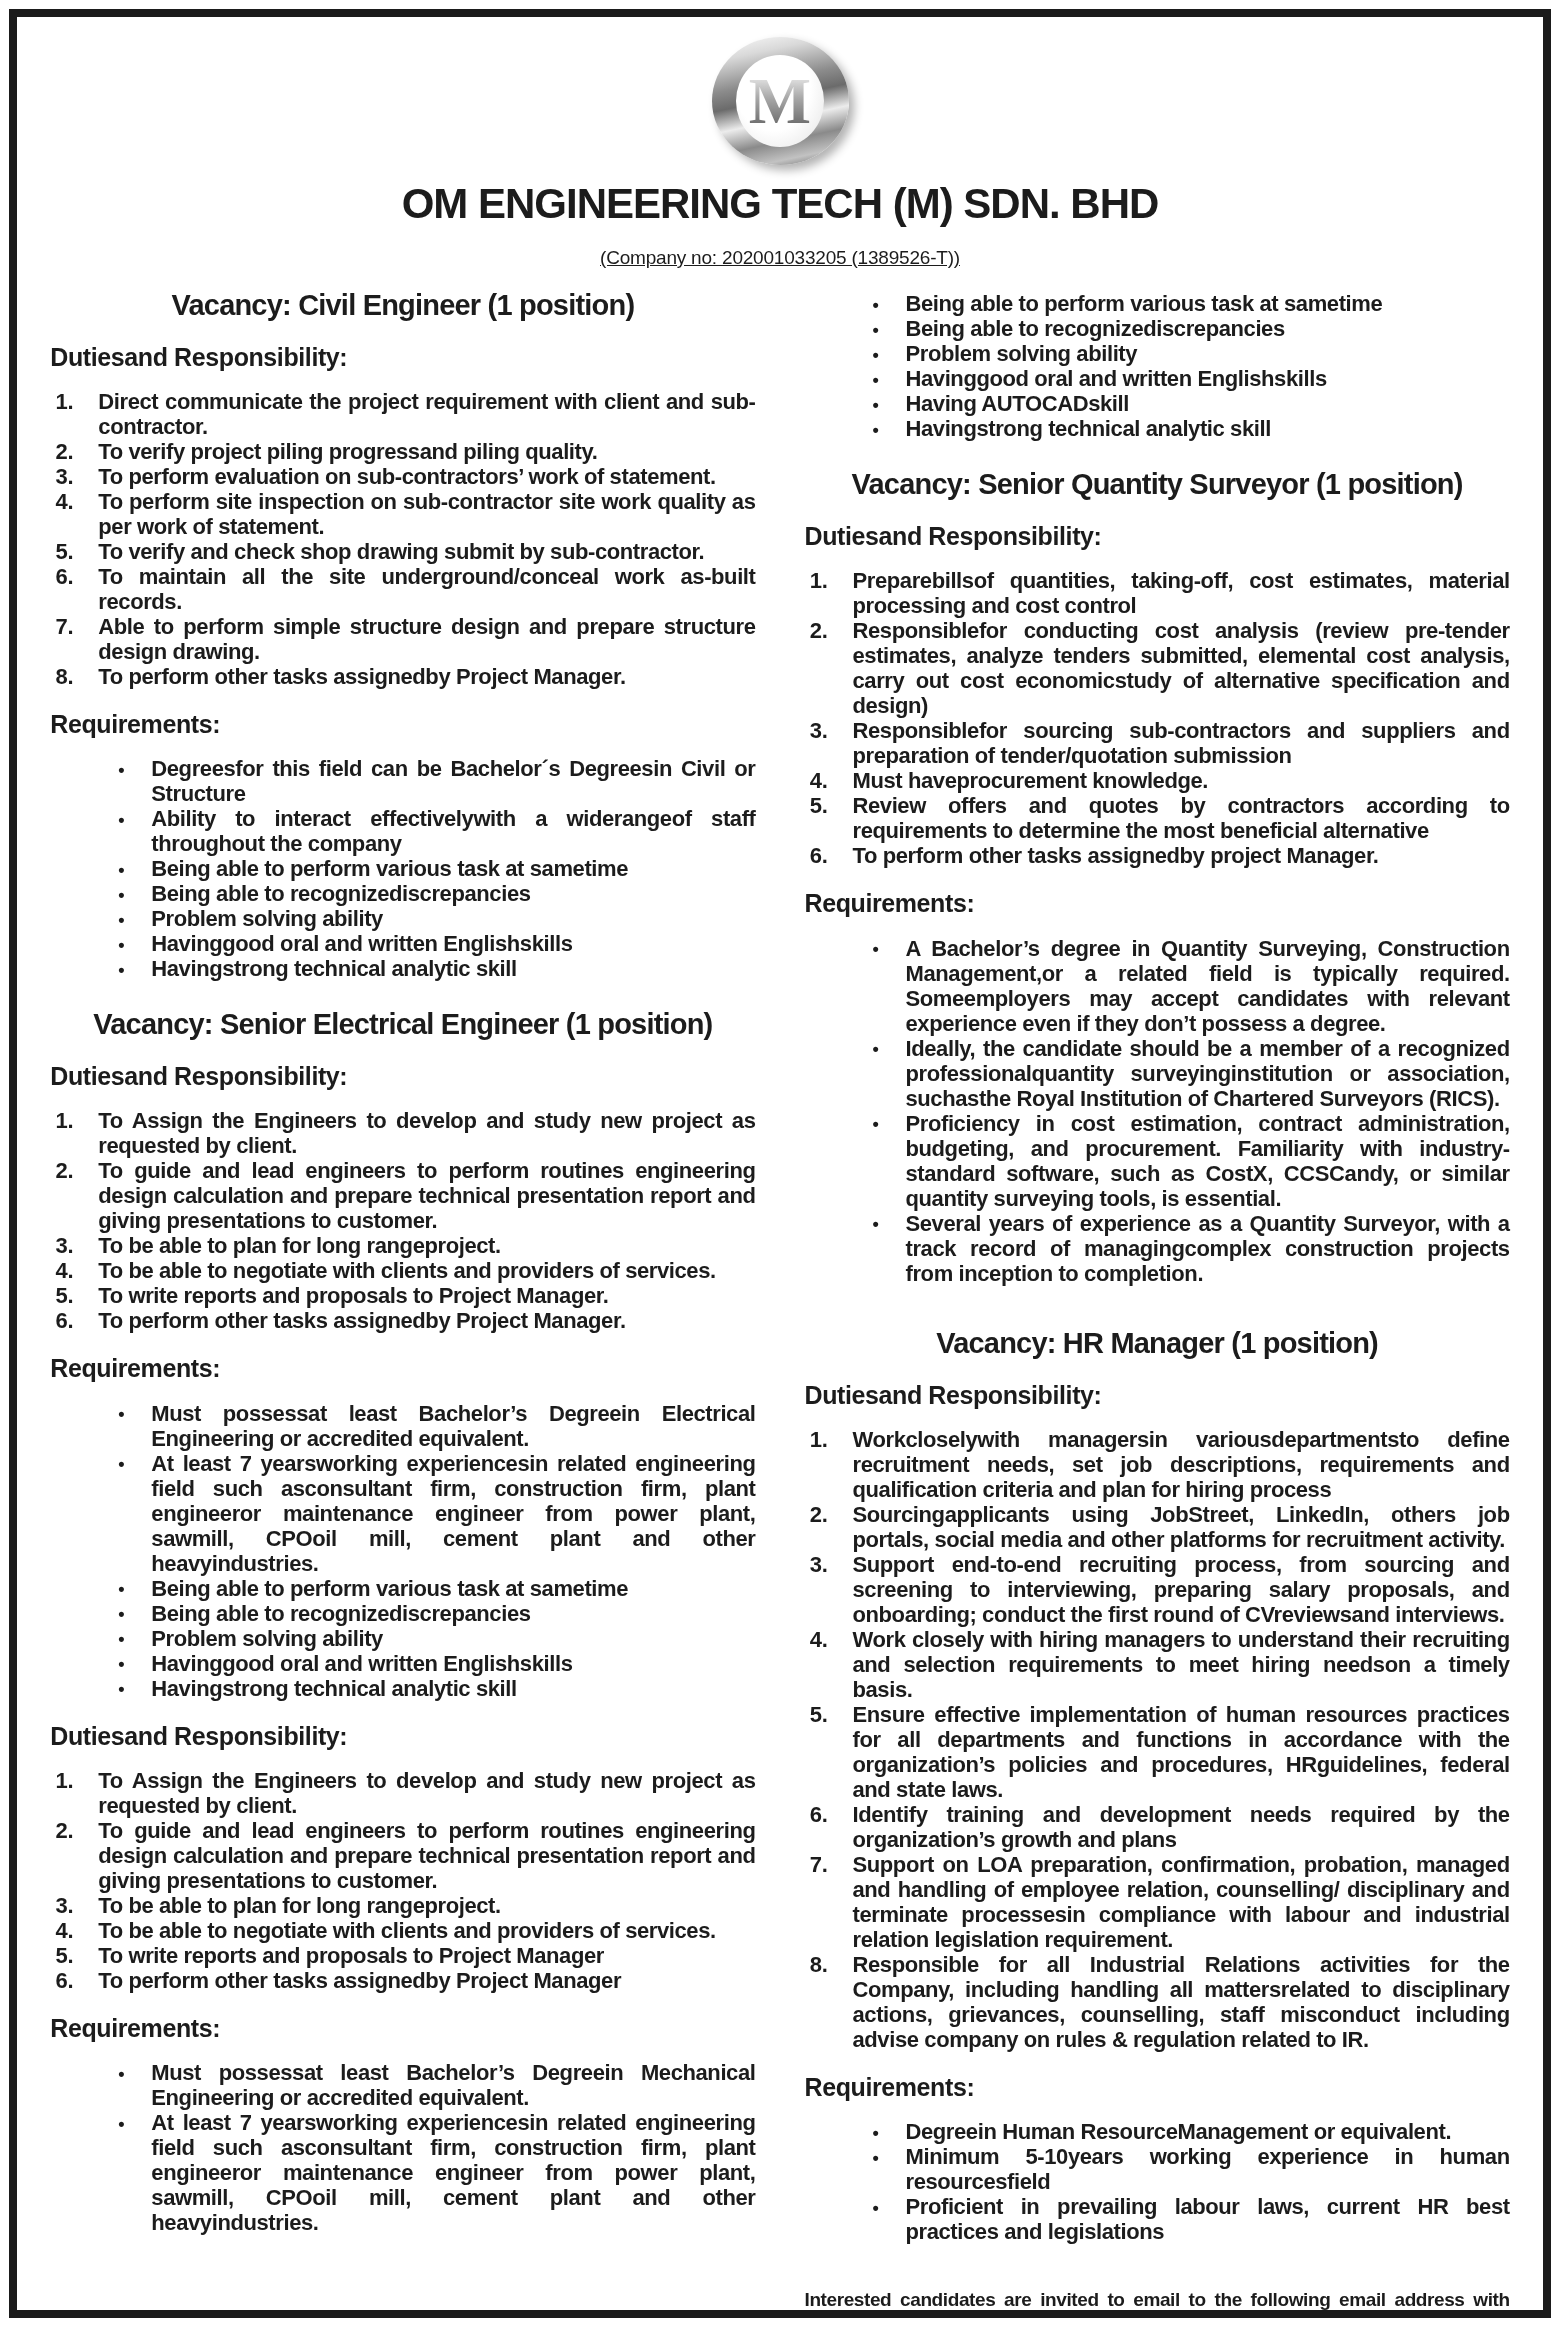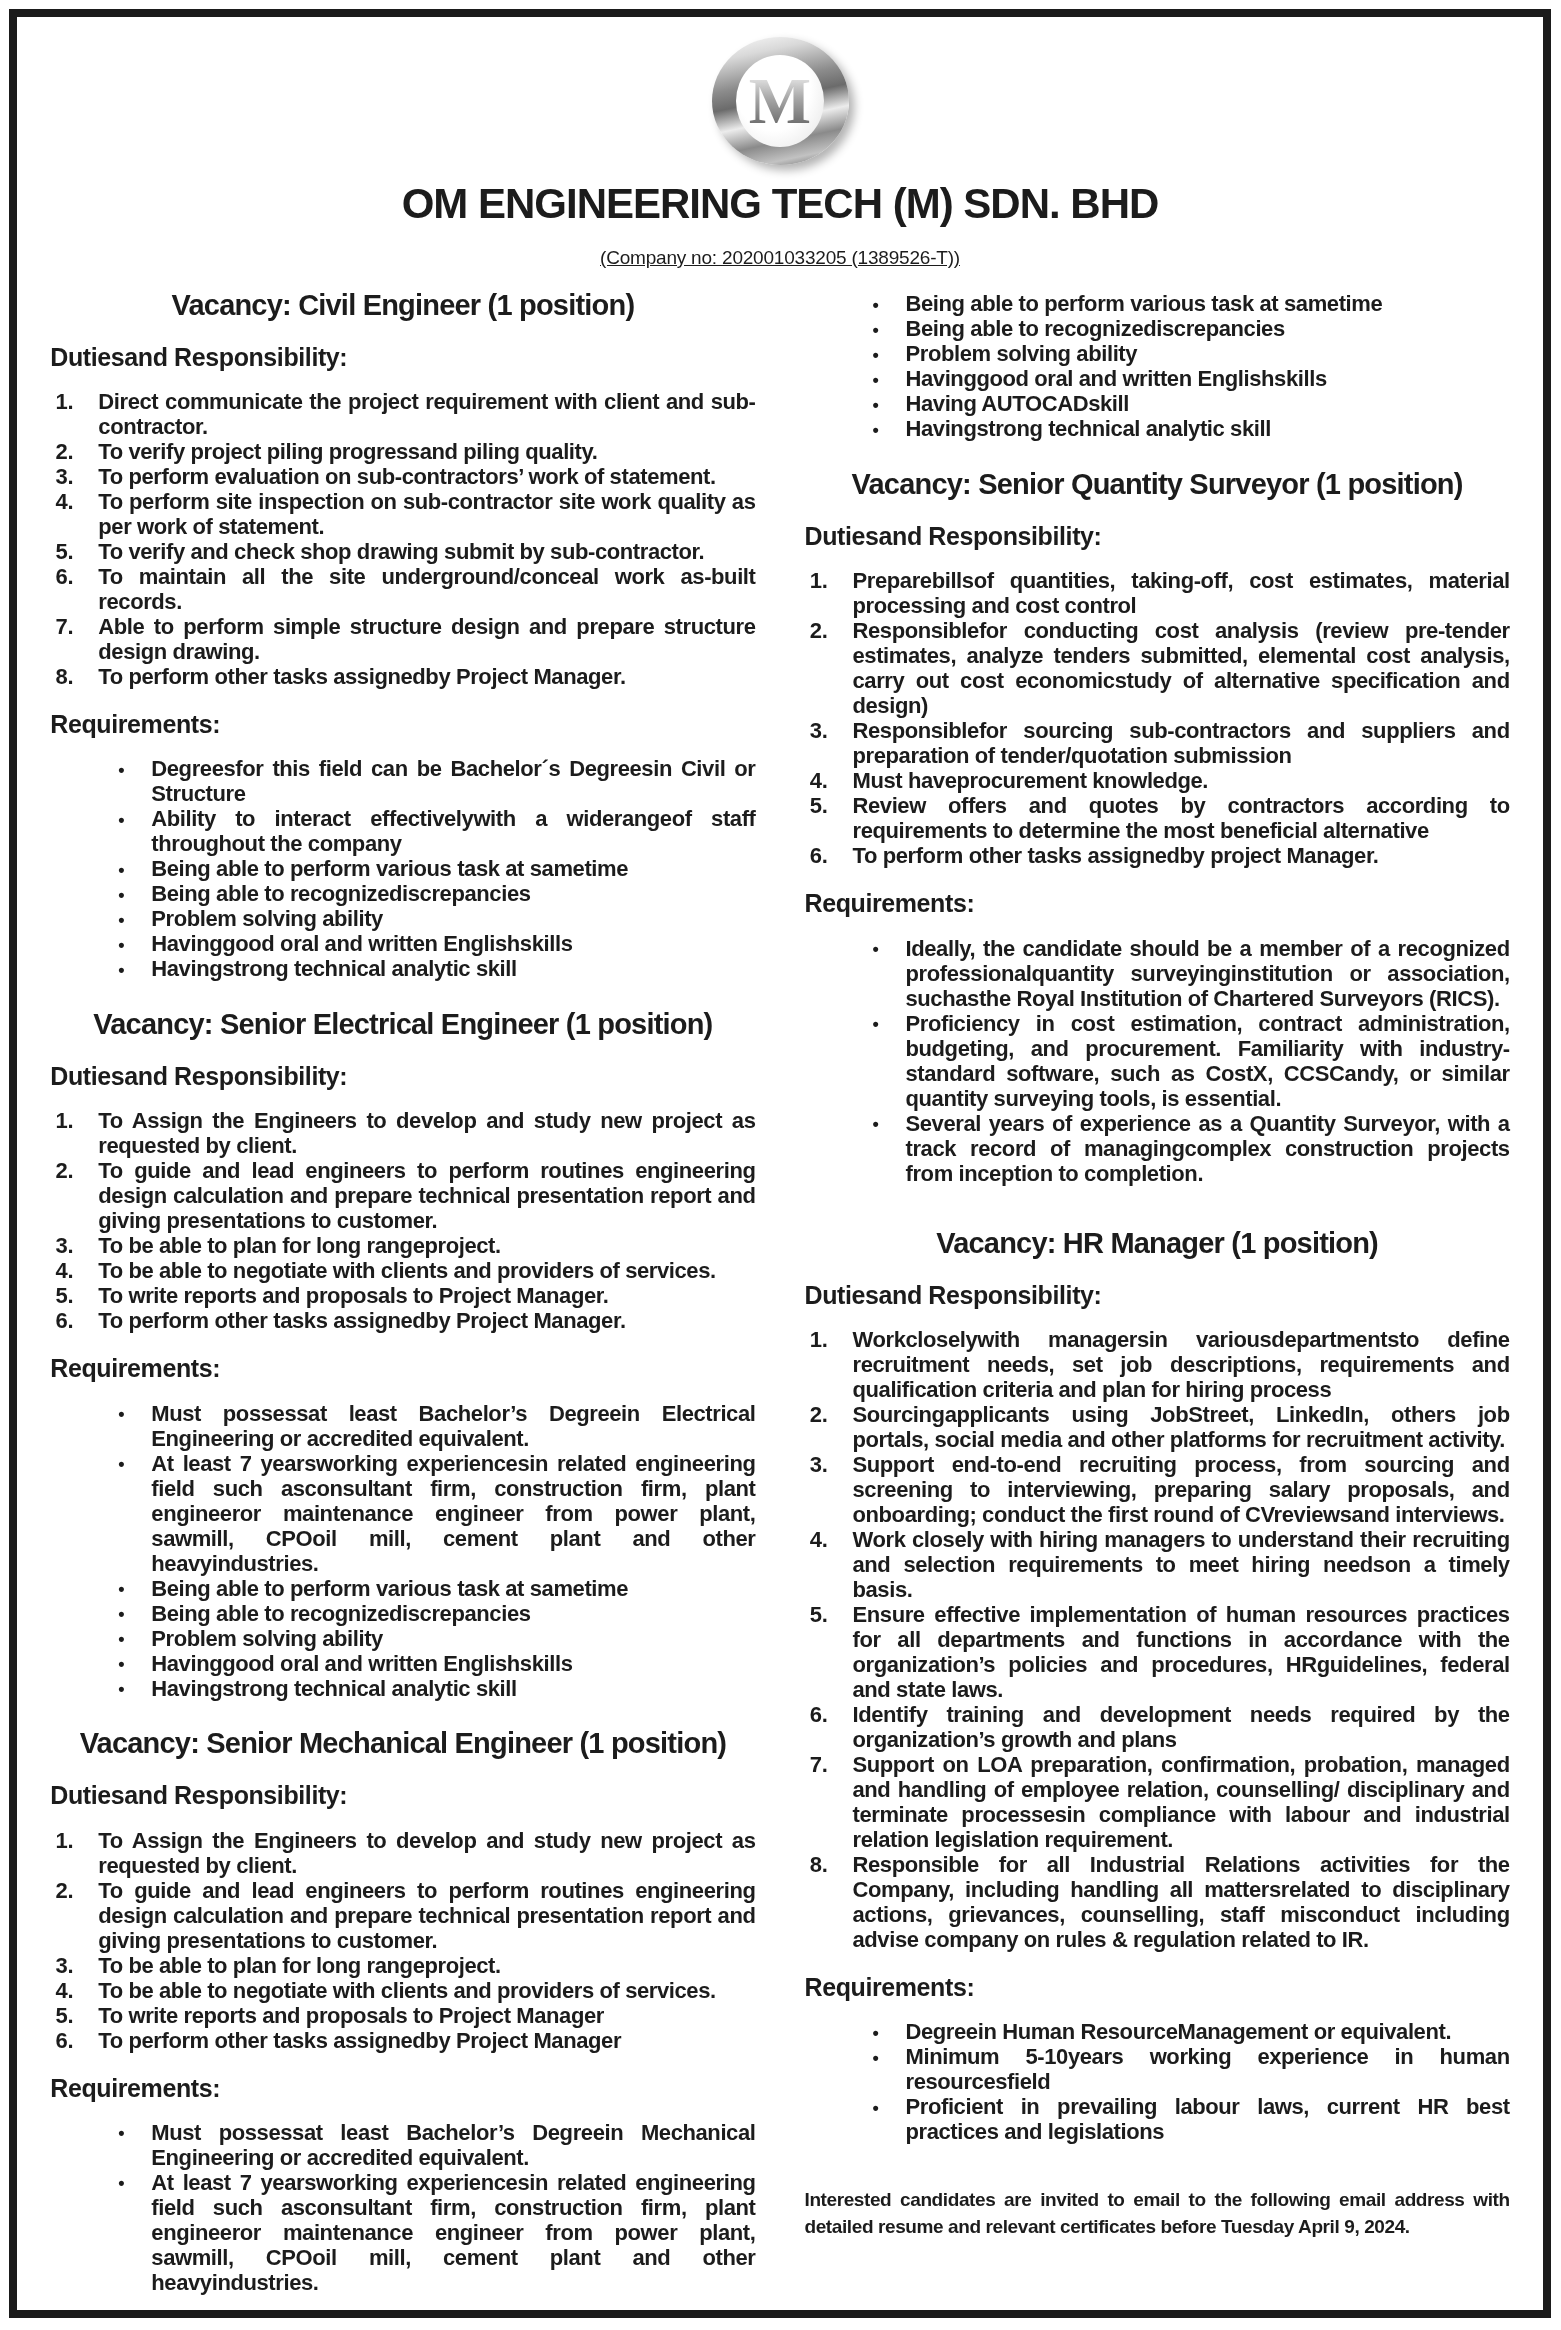--- a/index.html
+++ b/index.html
@@ -129,21 +129,20 @@
             <li>At least 7 yearsworking experiencesin related engineering field such asconsultant firm, construction firm, plant engineeror maintenance engineer from power plant, sawmill, CPOoil mill, cement plant and other heavyindustries.</li>
             <li>Being able to perform various task at sametime</li>
             <li>Being able to recognizediscrepancies</li>
             <li>Problem solving ability</li>
             <li>Havinggood oral and written Englishskills</li>
             <li>Havingstrong technical analytic skill</li>
           </ul>
       </section>
 
       <section>
-        <h2 class="vacancy-title">Vacancy: Senior Mechanical Engineer (1 position)</h2>
         <h3 class="section-label">Dutiesand Responsibility:</h3>
         <ol class="num-list">
             <li>To Assign the Engineers to develop and study new project as requested by client.</li>
             <li>To guide and lead engineers to perform routines engineering design calculation and prepare technical presentation report and giving presentations to customer.</li>
             <li>To be able to plan for long rangeproject.</li>
             <li>To be able to negotiate with clients and providers of services.</li>
             <li>To write reports and proposals to Project Manager</li>
             <li>To perform other tasks assignedby Project Manager</li>
           </ol>
         <h3 class="section-label">Requirements:</h3>
@@ -172,20 +171,21 @@
         <ol class="num-list">
             <li>Preparebillsof quantities, taking-off, cost estimates, material processing and cost control</li>
             <li>Responsiblefor conducting cost analysis (review pre-tender estimates, analyze tenders submitted, elemental cost analysis, carry out cost economicstudy of alternative specification and design)</li>
             <li>Responsiblefor sourcing sub-contractors and suppliers and preparation of tender/quotation submission</li>
             <li>Must haveprocurement knowledge.</li>
             <li>Review offers and quotes by contractors according to requirements to determine the most beneficial alternative</li>
             <li>To perform other tasks assignedby project Manager.</li>
           </ol>
         <h3 class="section-label">Requirements:</h3>
         <ul class="bullet-list">
+            <li>A Bachelor’s degree in Quantity Surveying, Construction Management,or a related field is typically required. Someemployers may accept candidates with relevant experience even if they don’t possess a degree.</li>
             <li>Ideally, the candidate should be a member of a recognized professionalquantity surveyinginstitution or association, suchasthe Royal Institution of Chartered Surveyors (RICS).</li>
             <li>Proficiency in cost estimation, contract administration, budgeting, and procurement. Familiarity with industry-standard software, such as CostX, CCSCandy, or similar quantity surveying tools, is essential.</li>
             <li>Several years of experience as a Quantity Surveyor, with a track record of managingcomplex construction projects from inception to completion.</li>
           </ul>
       </section>
 
       <section class="gap-med">
         <h2 class="vacancy-title">Vacancy: HR Manager (1 position)</h2>
         <h3 class="section-label">Dutiesand Responsibility:</h3>
         <ol class="num-list">

